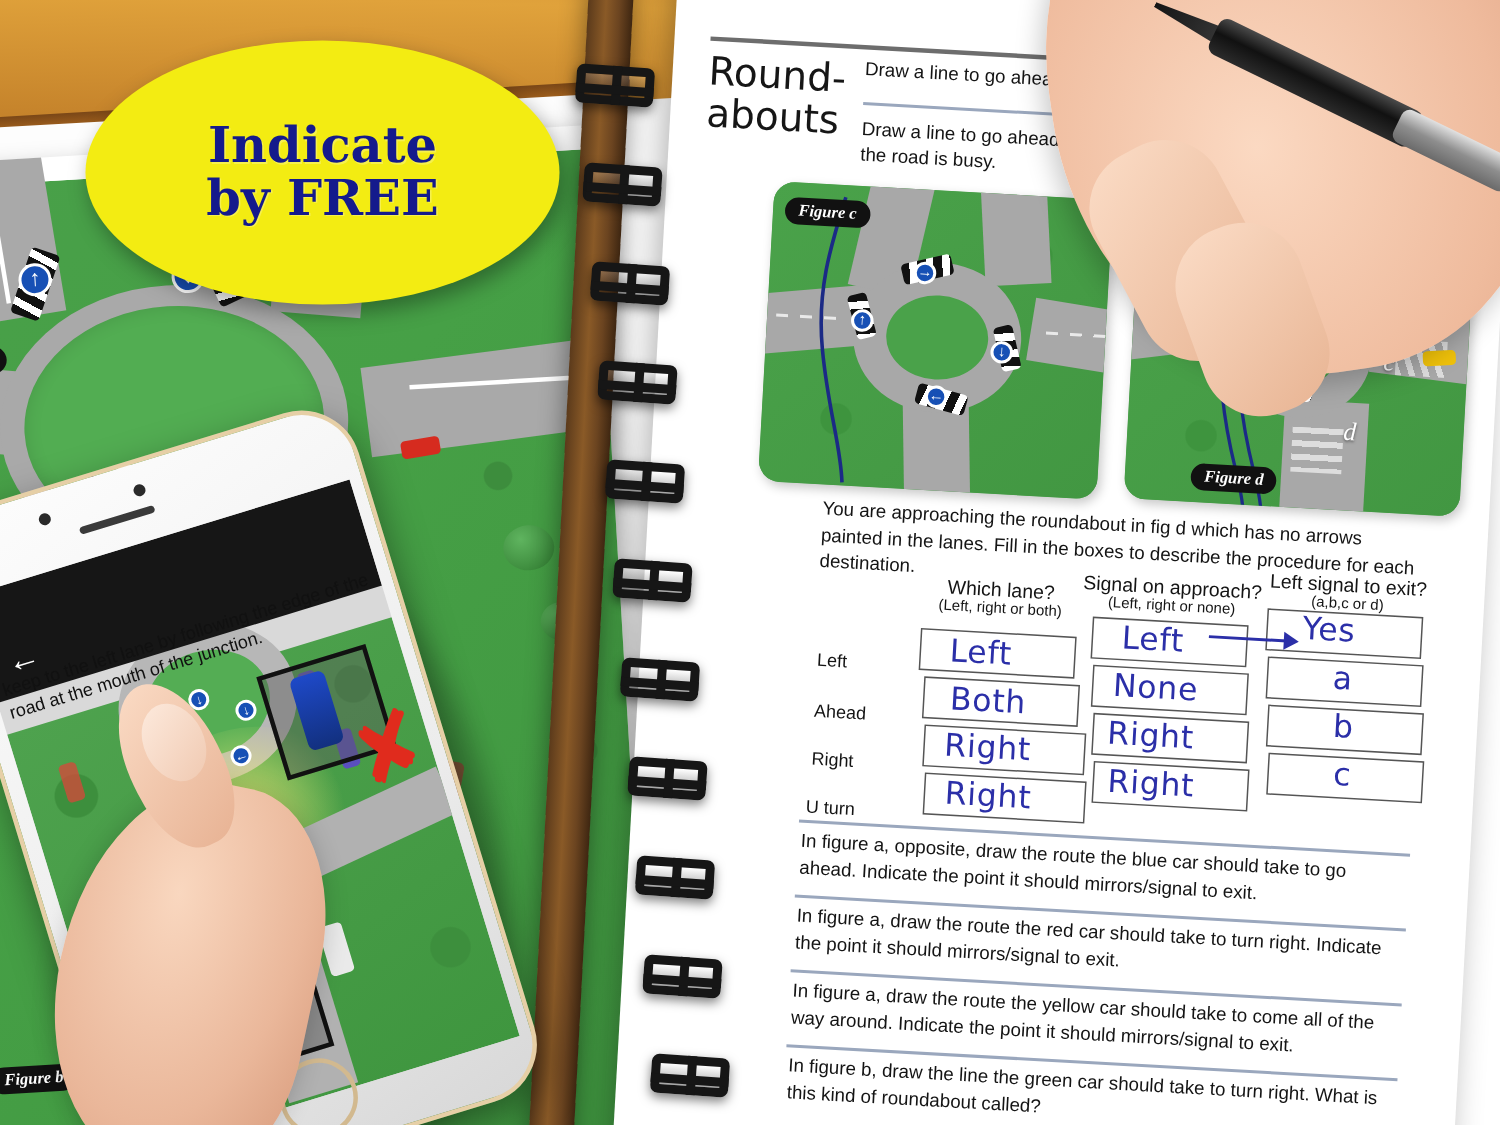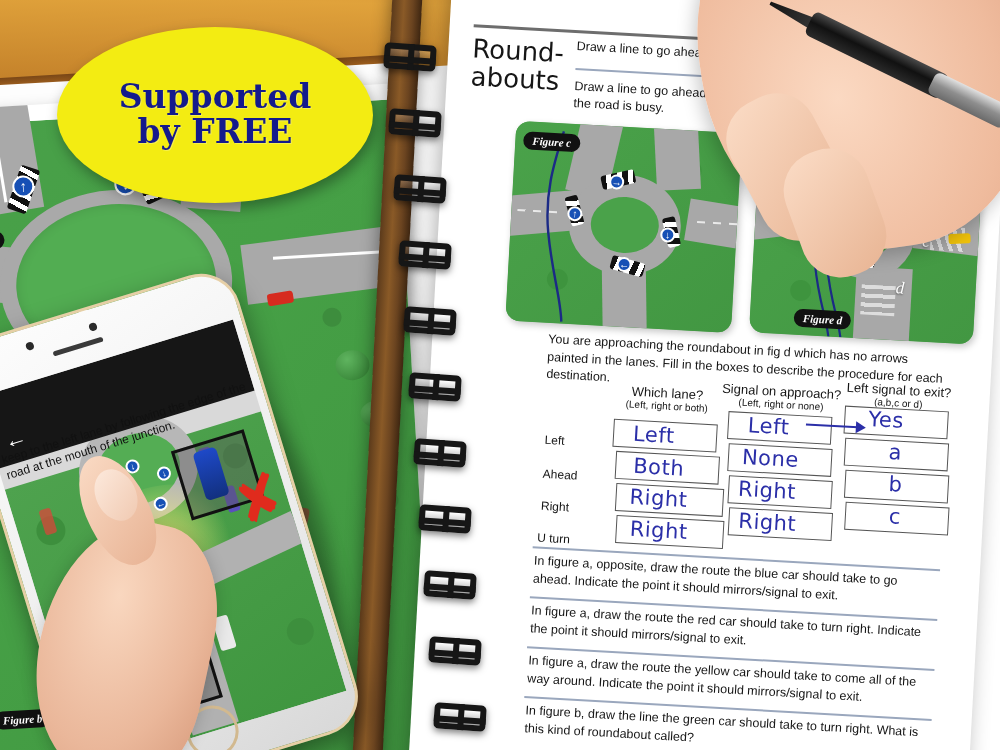--- a/index.html
+++ b/index.html
@@ -500,21 +500,21 @@
   <div class="ring" style="left:404px;top:308px;transform:rotate(4deg);"></div>
   <div class="ring" style="left:409px;top:374px;transform:rotate(4deg);"></div>
   <div class="ring" style="left:414px;top:440px;transform:rotate(4deg);"></div>
   <div class="ring" style="left:419px;top:506px;transform:rotate(4deg);"></div>
   <div class="ring" style="left:424px;top:572px;transform:rotate(4deg);"></div>
   <div class="ring" style="left:429px;top:638px;transform:rotate(4deg);"></div>
   <div class="ring" style="left:434px;top:704px;transform:rotate(4deg);"></div>
 
   <div class="sticker">
     <div class="txt">
-      <span>Supported</span><br>
+      <span>Indicate</span><br>
       <span>by FREE</span><br>
     </div>
   </div>
 
   <div class="shadow-soft" style="left:30px;top:330px;width:300px;height:460px;transform:rotate(-17deg);"></div>
   <div class="phone">
     <div class="cam"></div>
     <div class="sensor"></div>
     <div class="speaker"></div>
 

